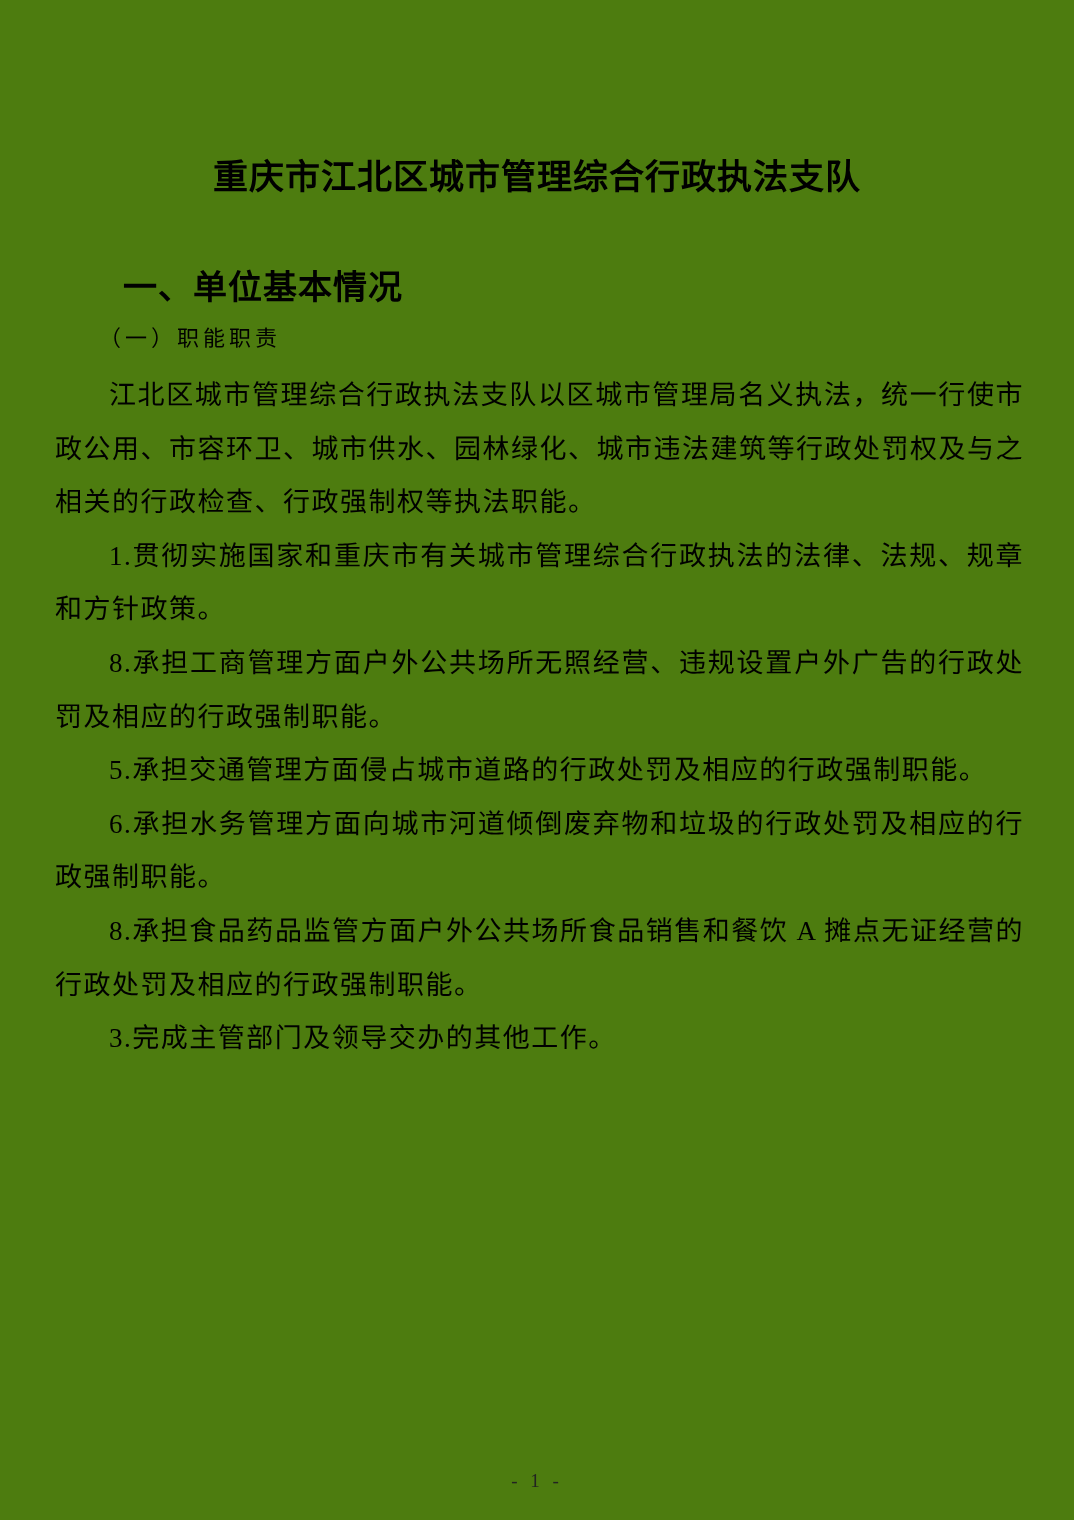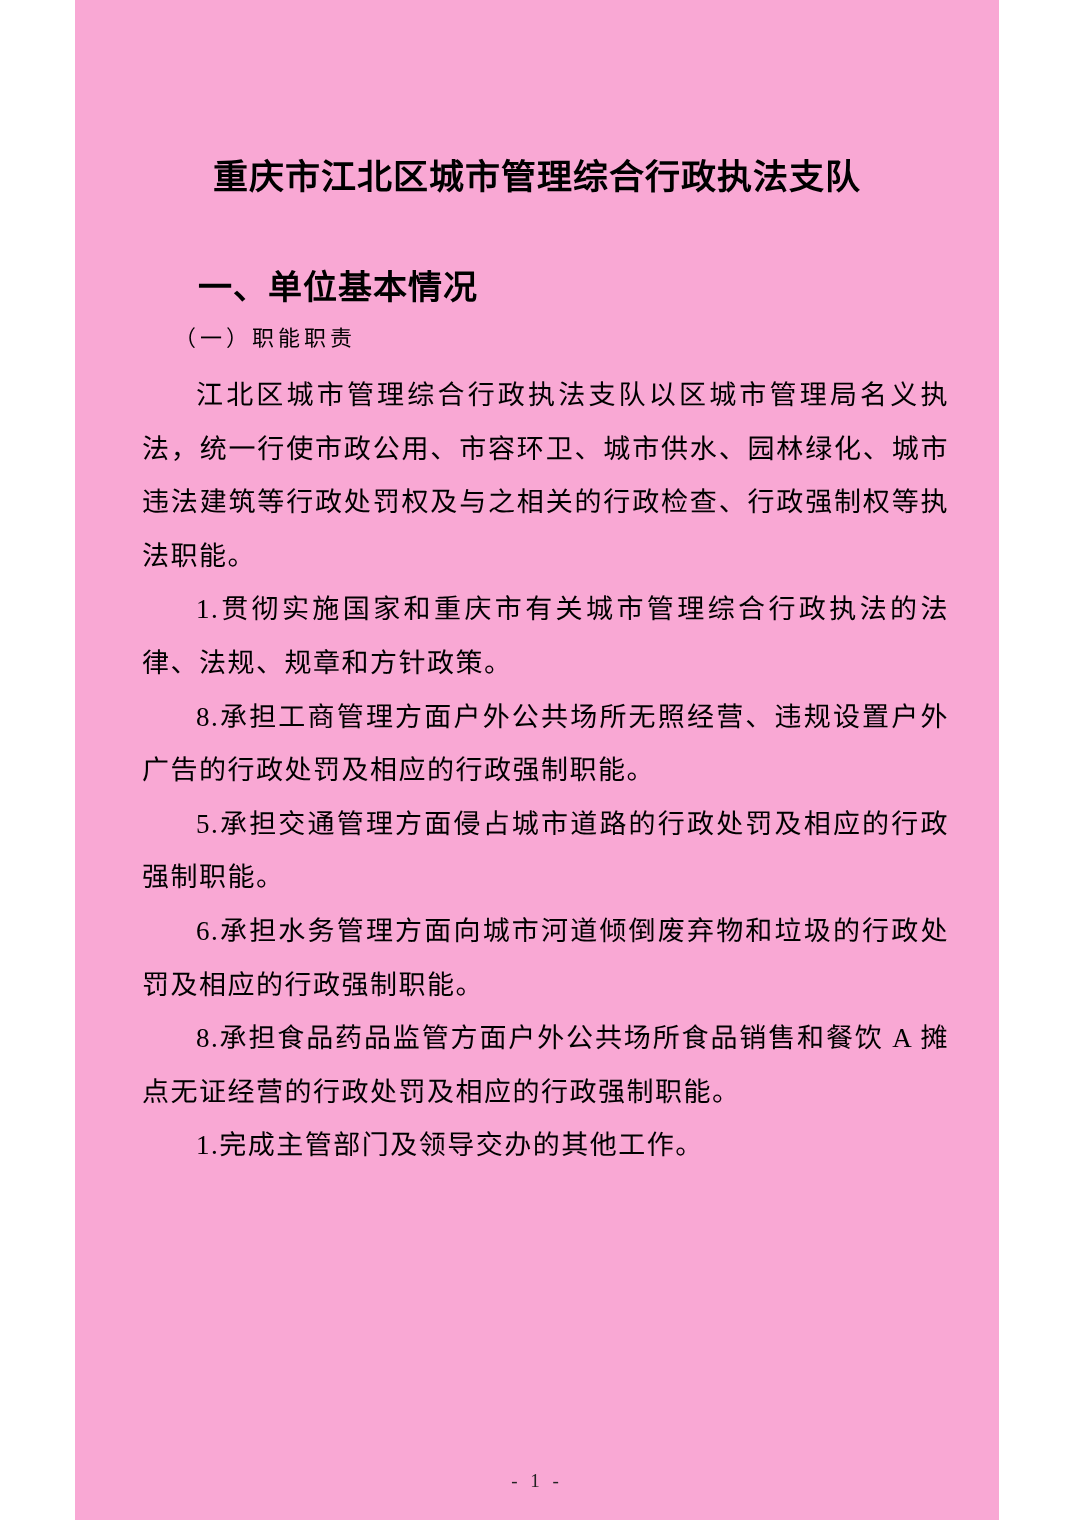--- a/index.html
+++ b/index.html
@@ -2,24 +2,24 @@
 <html lang="zh-CN"><head>
 <meta charset="utf-8">
 <style>
   html, body {
     margin: 0;
     padding: 0;
     background: #ffffff;
   }
   .page {
     position: relative;
-    width: 924px;
+    width: 1074px;
     height: 1520px;
     margin: 0 auto;
-    background: #f9a8d4;
+    background: #4d7c0f;
     color: #000000;
     font-family: "Liberation Serif", "DejaVu Serif", serif;
     overflow: hidden;
     box-sizing: border-box;
   }
   .doc-title {
     margin: 148px 60px 0 60px;
     text-align: center;
     font-weight: bold;
     font-size: 35px;
@@ -44,21 +44,20 @@
     margin: 20px 52px 12px 55px;
     text-indent: 2em;
     font-size: 22px;
     line-height: 32px;
     letter-spacing: 4px;
     font-weight: normal;
     color: #000000;
   }
   .body-text {
     margin-top: 14px;
-    padding-left: 12px;
   }
   .body-text p {
     margin: 0 50px 0 55px;
     font-size: 27px;
     line-height: 53.6px;
     text-indent: 2em;
     text-align: justify;
     letter-spacing: 1.5px;
     color: #000000;
   }
@@ -87,18 +86,18 @@
 
   <h3 class="subsection-heading">（一）职能职责</h3>
 
   <div class="body-text">
     <p>江北区城市管理综合行政执法支队以区城市管理局名义执法，统一行使市政公用、市容环卫、城市供水、园林绿化、城市违法建筑等行政处罚权及与之相关的行政检查、行政强制权等执法职能。</p>
     <p>1.贯彻实施国家和重庆市有关城市管理综合行政执法的法律、法规、规章和方针政策。</p>
     <p>8.承担工商管理方面户外公共场所无照经营、违规设置户外广告的行政处罚及相应的行政强制职能。</p>
     <p>5.承担交通管理方面侵占城市道路的行政处罚及相应的行政强制职能。</p>
     <p>6.承担水务管理方面向城市河道倾倒废弃物和垃圾的行政处罚及相应的行政强制职能。</p>
     <p>8.承担食品药品监管方面户外公共场所食品销售和餐饮 A 摊点无证经营的行政处罚及相应的行政强制职能。</p>
-    <p>1.完成主管部门及领导交办的其他工作。</p>
+    <p>3.完成主管部门及领导交办的其他工作。</p>
   </div>
 
   <div class="page-footer">- 1 -</div>
 
 </div>
 
 </body></html>

